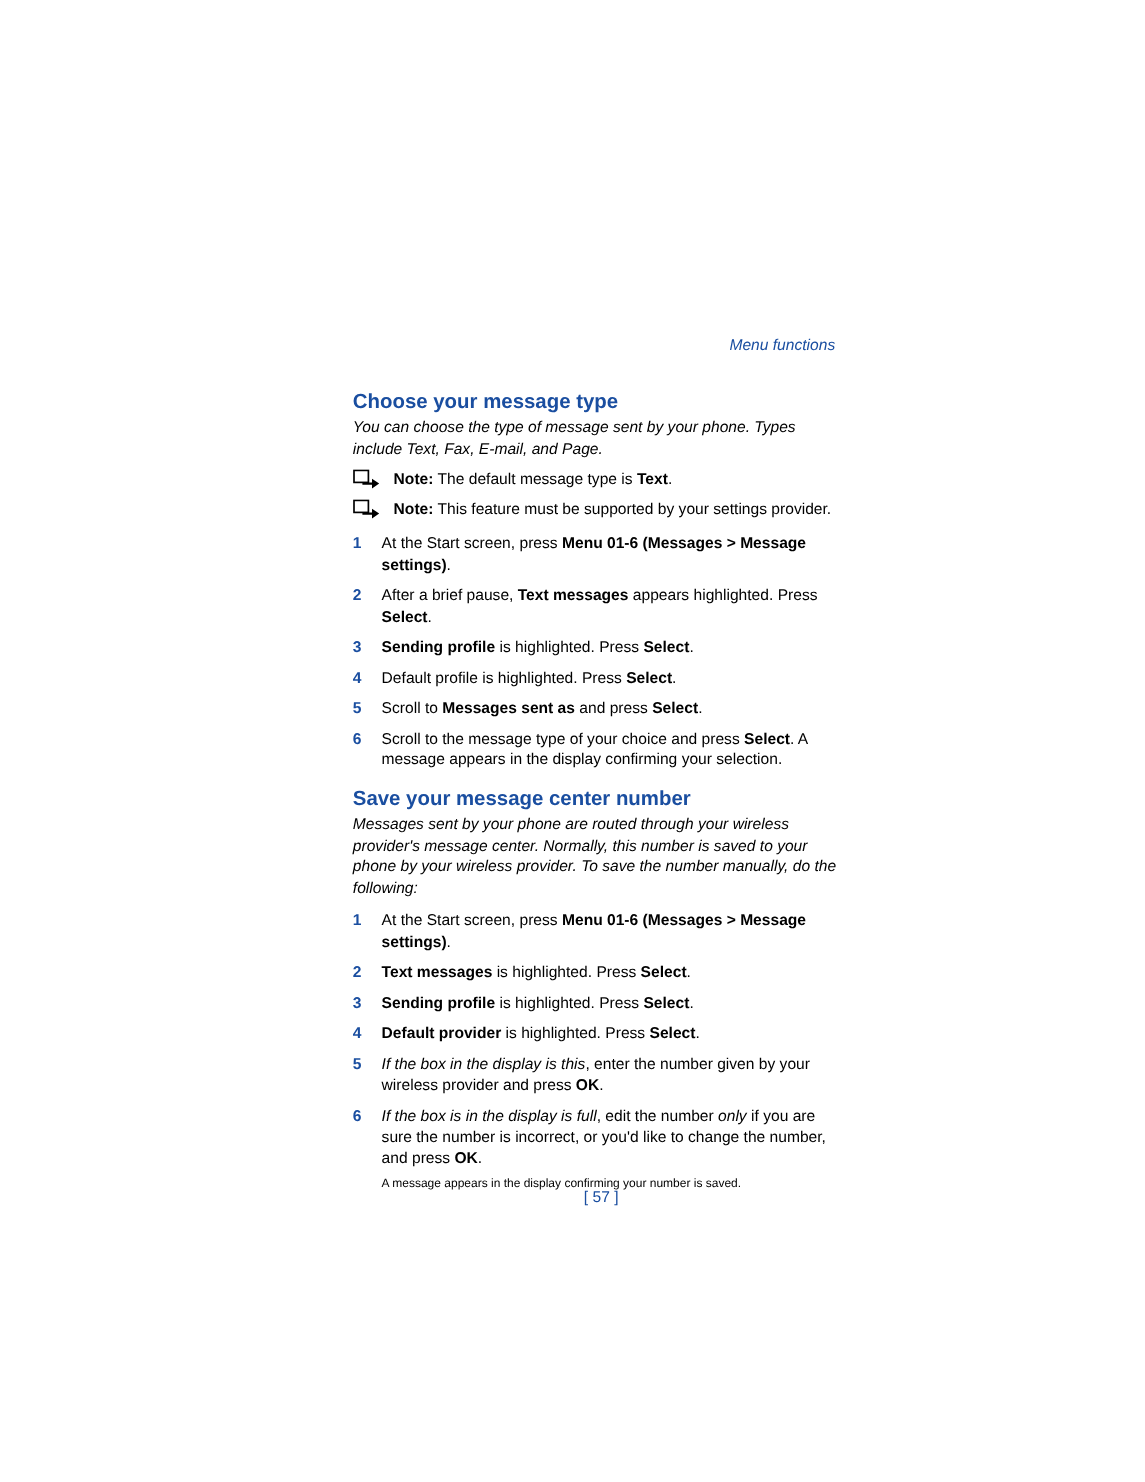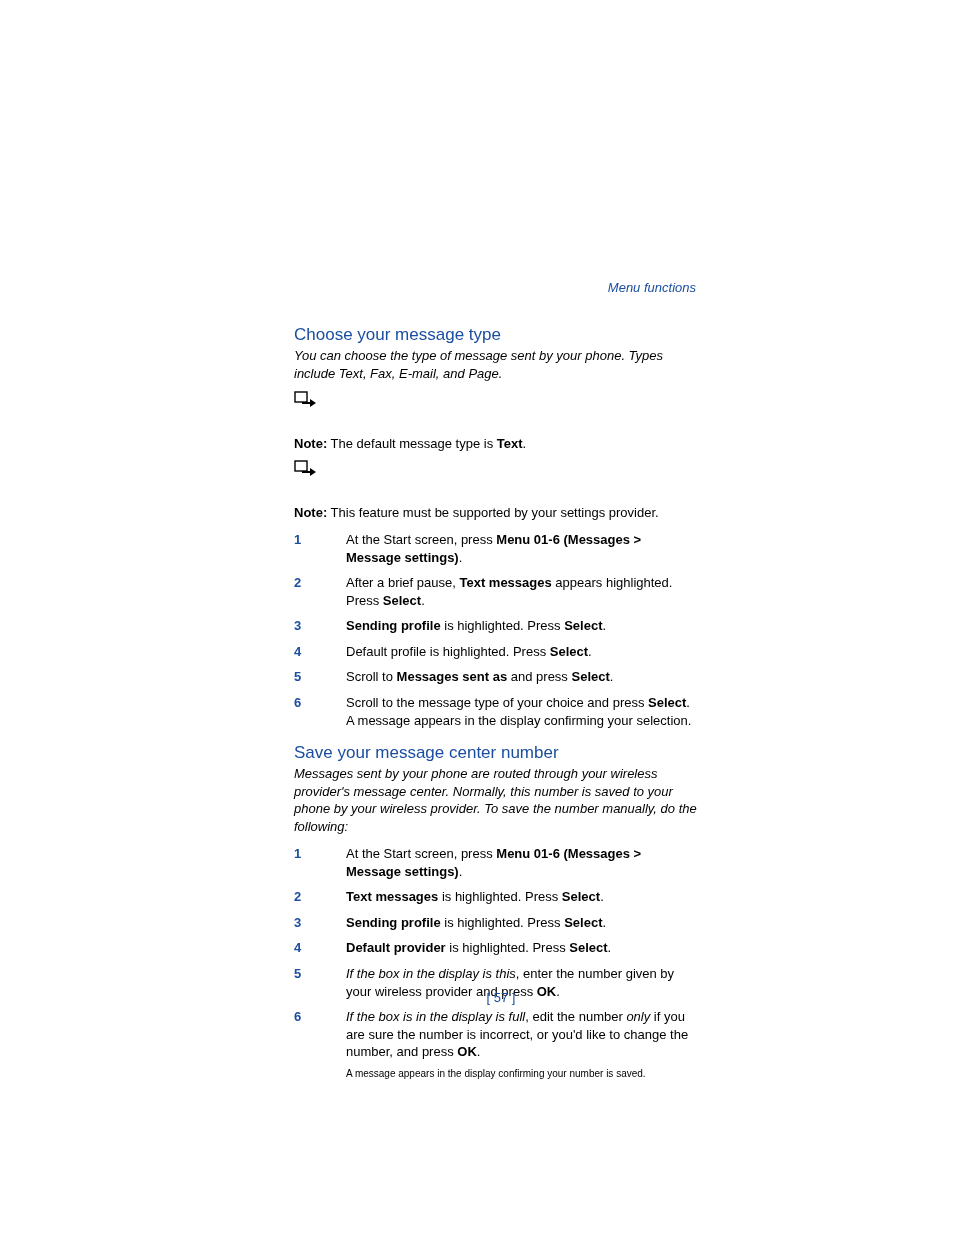--- a/index.html
+++ b/index.html
@@ -21,36 +21,35 @@
   .header-right {
     text-align: right;
     font-style: italic;
     color: #1a4ea0;
     font-size: 13px;
     margin-bottom: 30px;
     padding-right: 2px;
   }
   .h2 {
     color: #1a4ea0;
-    font-weight: normal;
+    font-weight: bold;
     font-size: 17px;
     margin: 0 0 2px 0;
   }
   .para {
     font-size: 13px;
     line-height: 1.35;
     margin: 0 0 8px 0;
     font-style: italic;
   }
   .note-row {
     display: flex;
     align-items: flex-start;
-    gap: 26px;
+    gap: 12px;
     margin: 6px 0 4px 0;
-    flex-direction: column;
   }
   .note-icon {
     width: 22px;
     height: 18px;
     flex-shrink: 0;
     margin-top: 1px;
   }
   .note-text {
     font-size: 13px;
     line-height: 1.35;
@@ -71,21 +70,20 @@
     margin-bottom: 8px;
   }
   .num {
     color: #1a4ea0;
     font-weight: bold;
     width: 10px;
     flex-shrink: 0;
   }
   .li-body {
     flex: 1;
-    margin-left: 28px;
   }
   .li-cont {
     font-size: 10px;
     line-height: 1.35;
     margin-top: 6px;
   }
   .page-num {
     position: absolute;
     top: 990px;
     left: 0;

